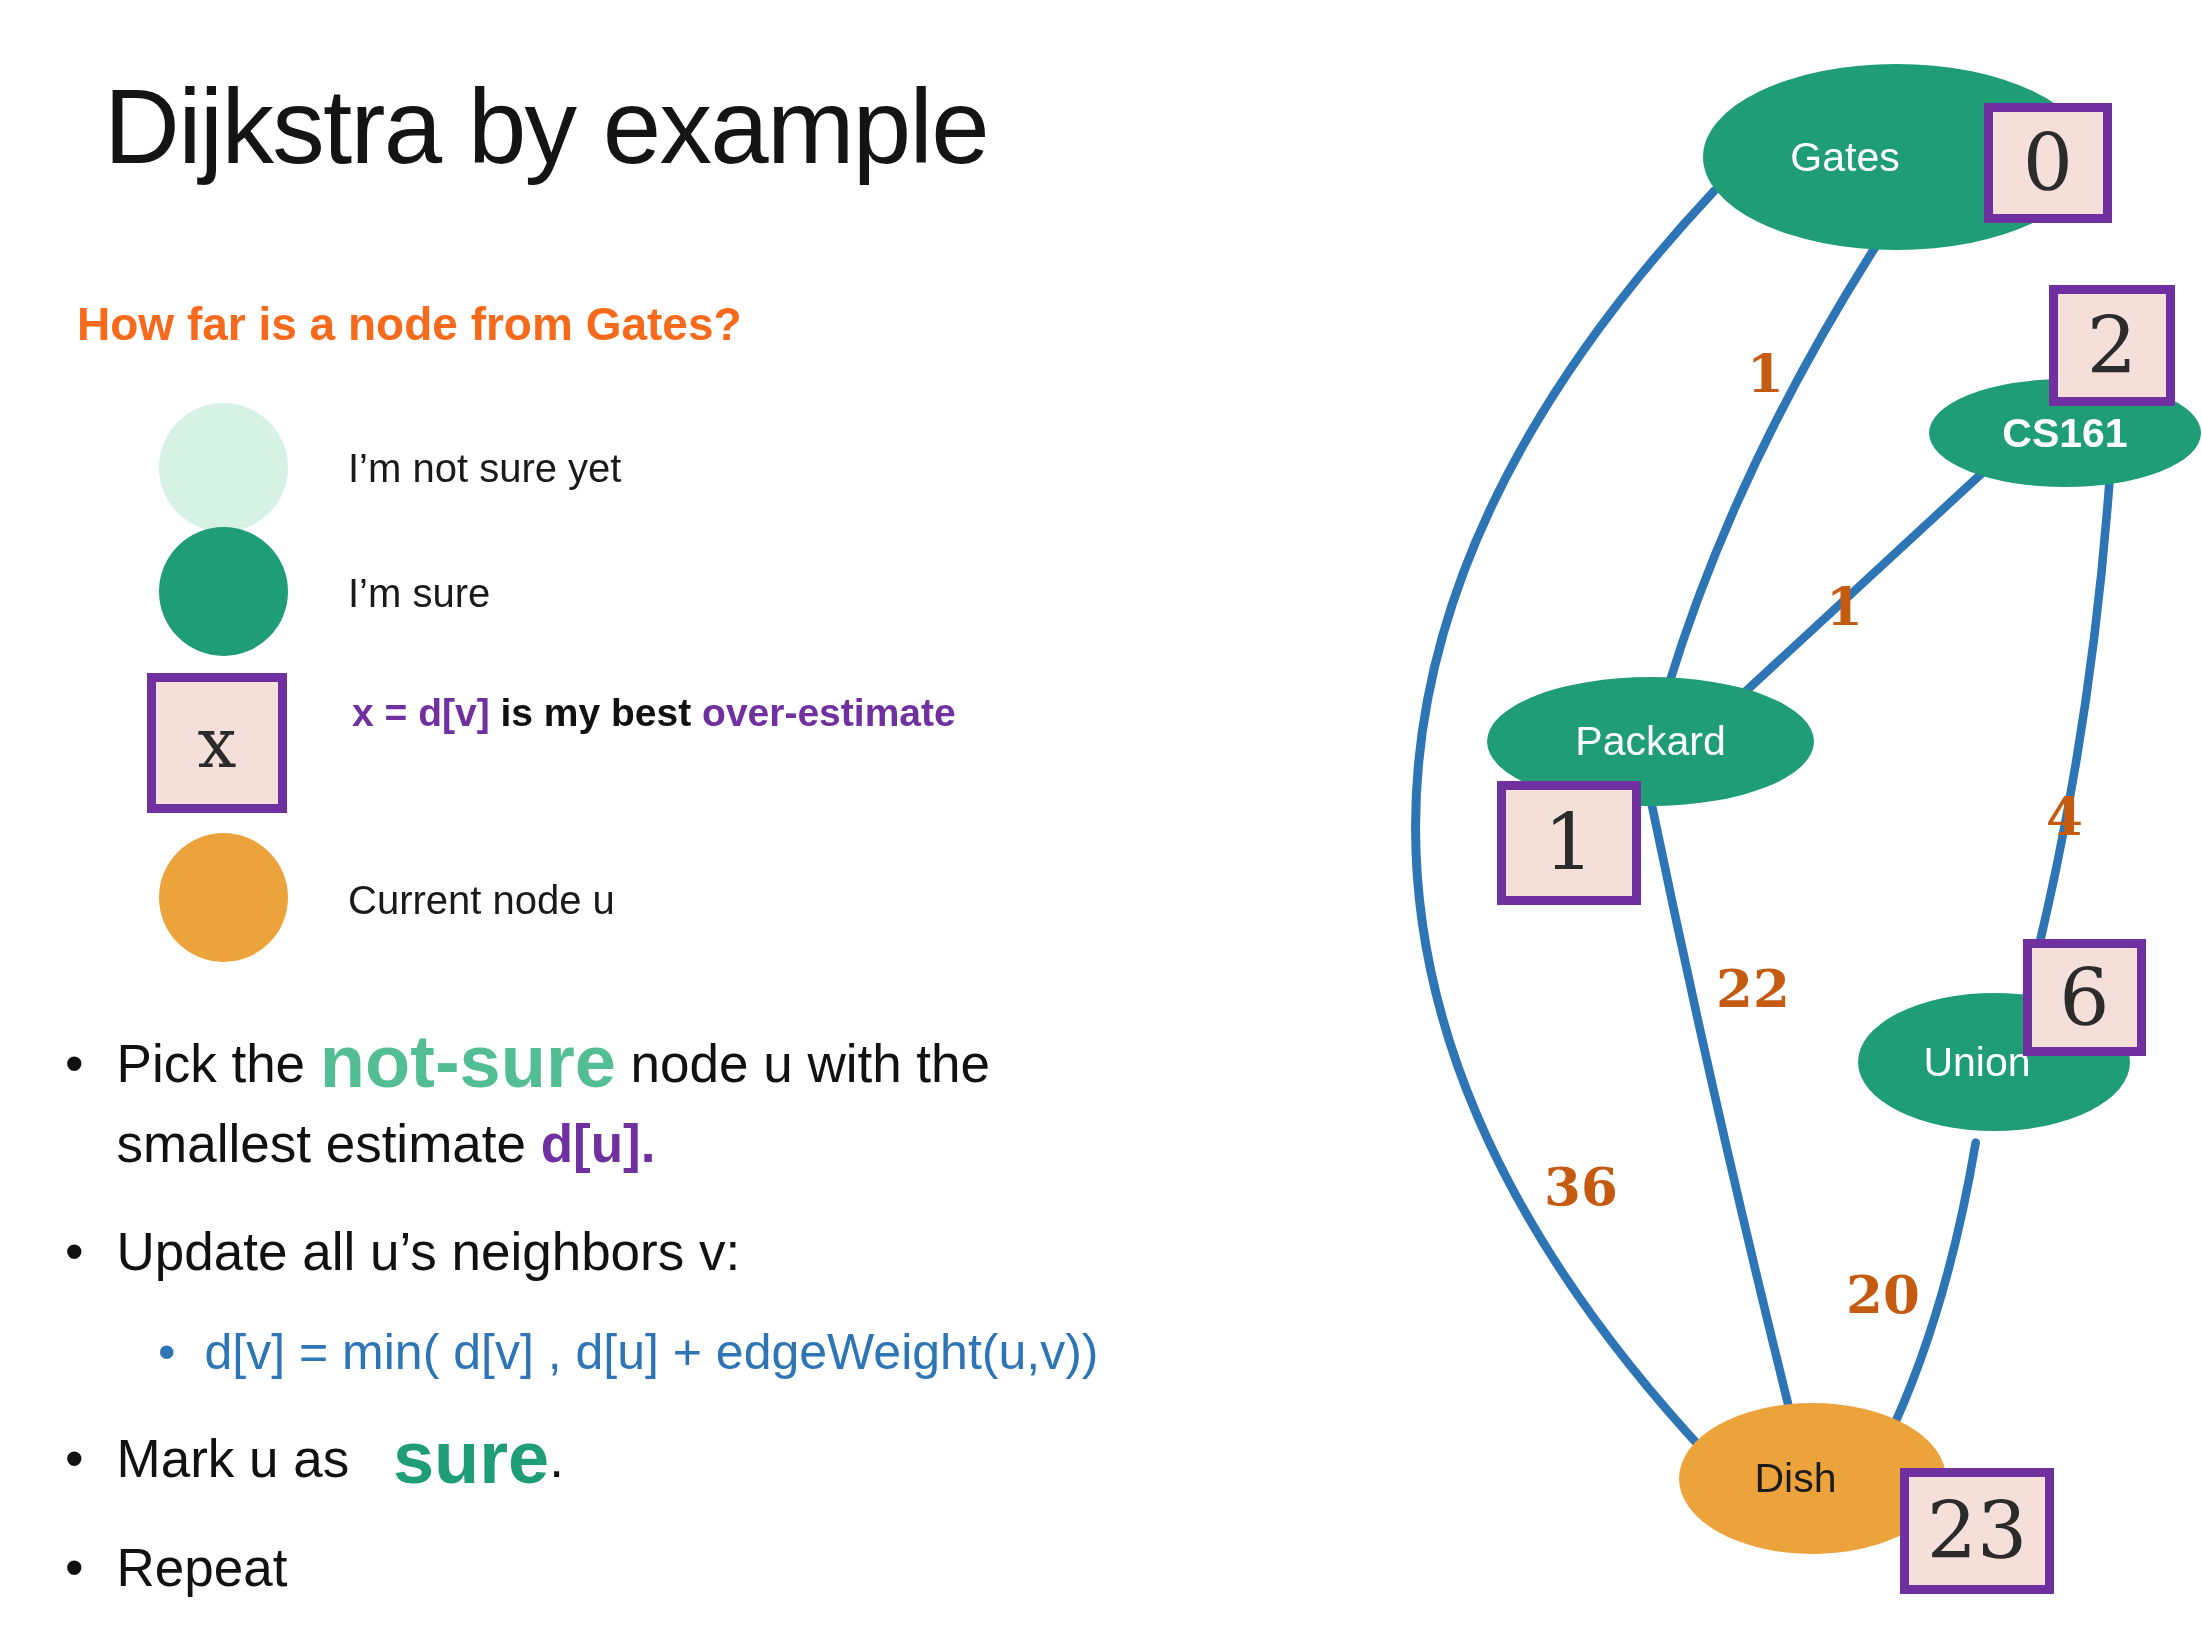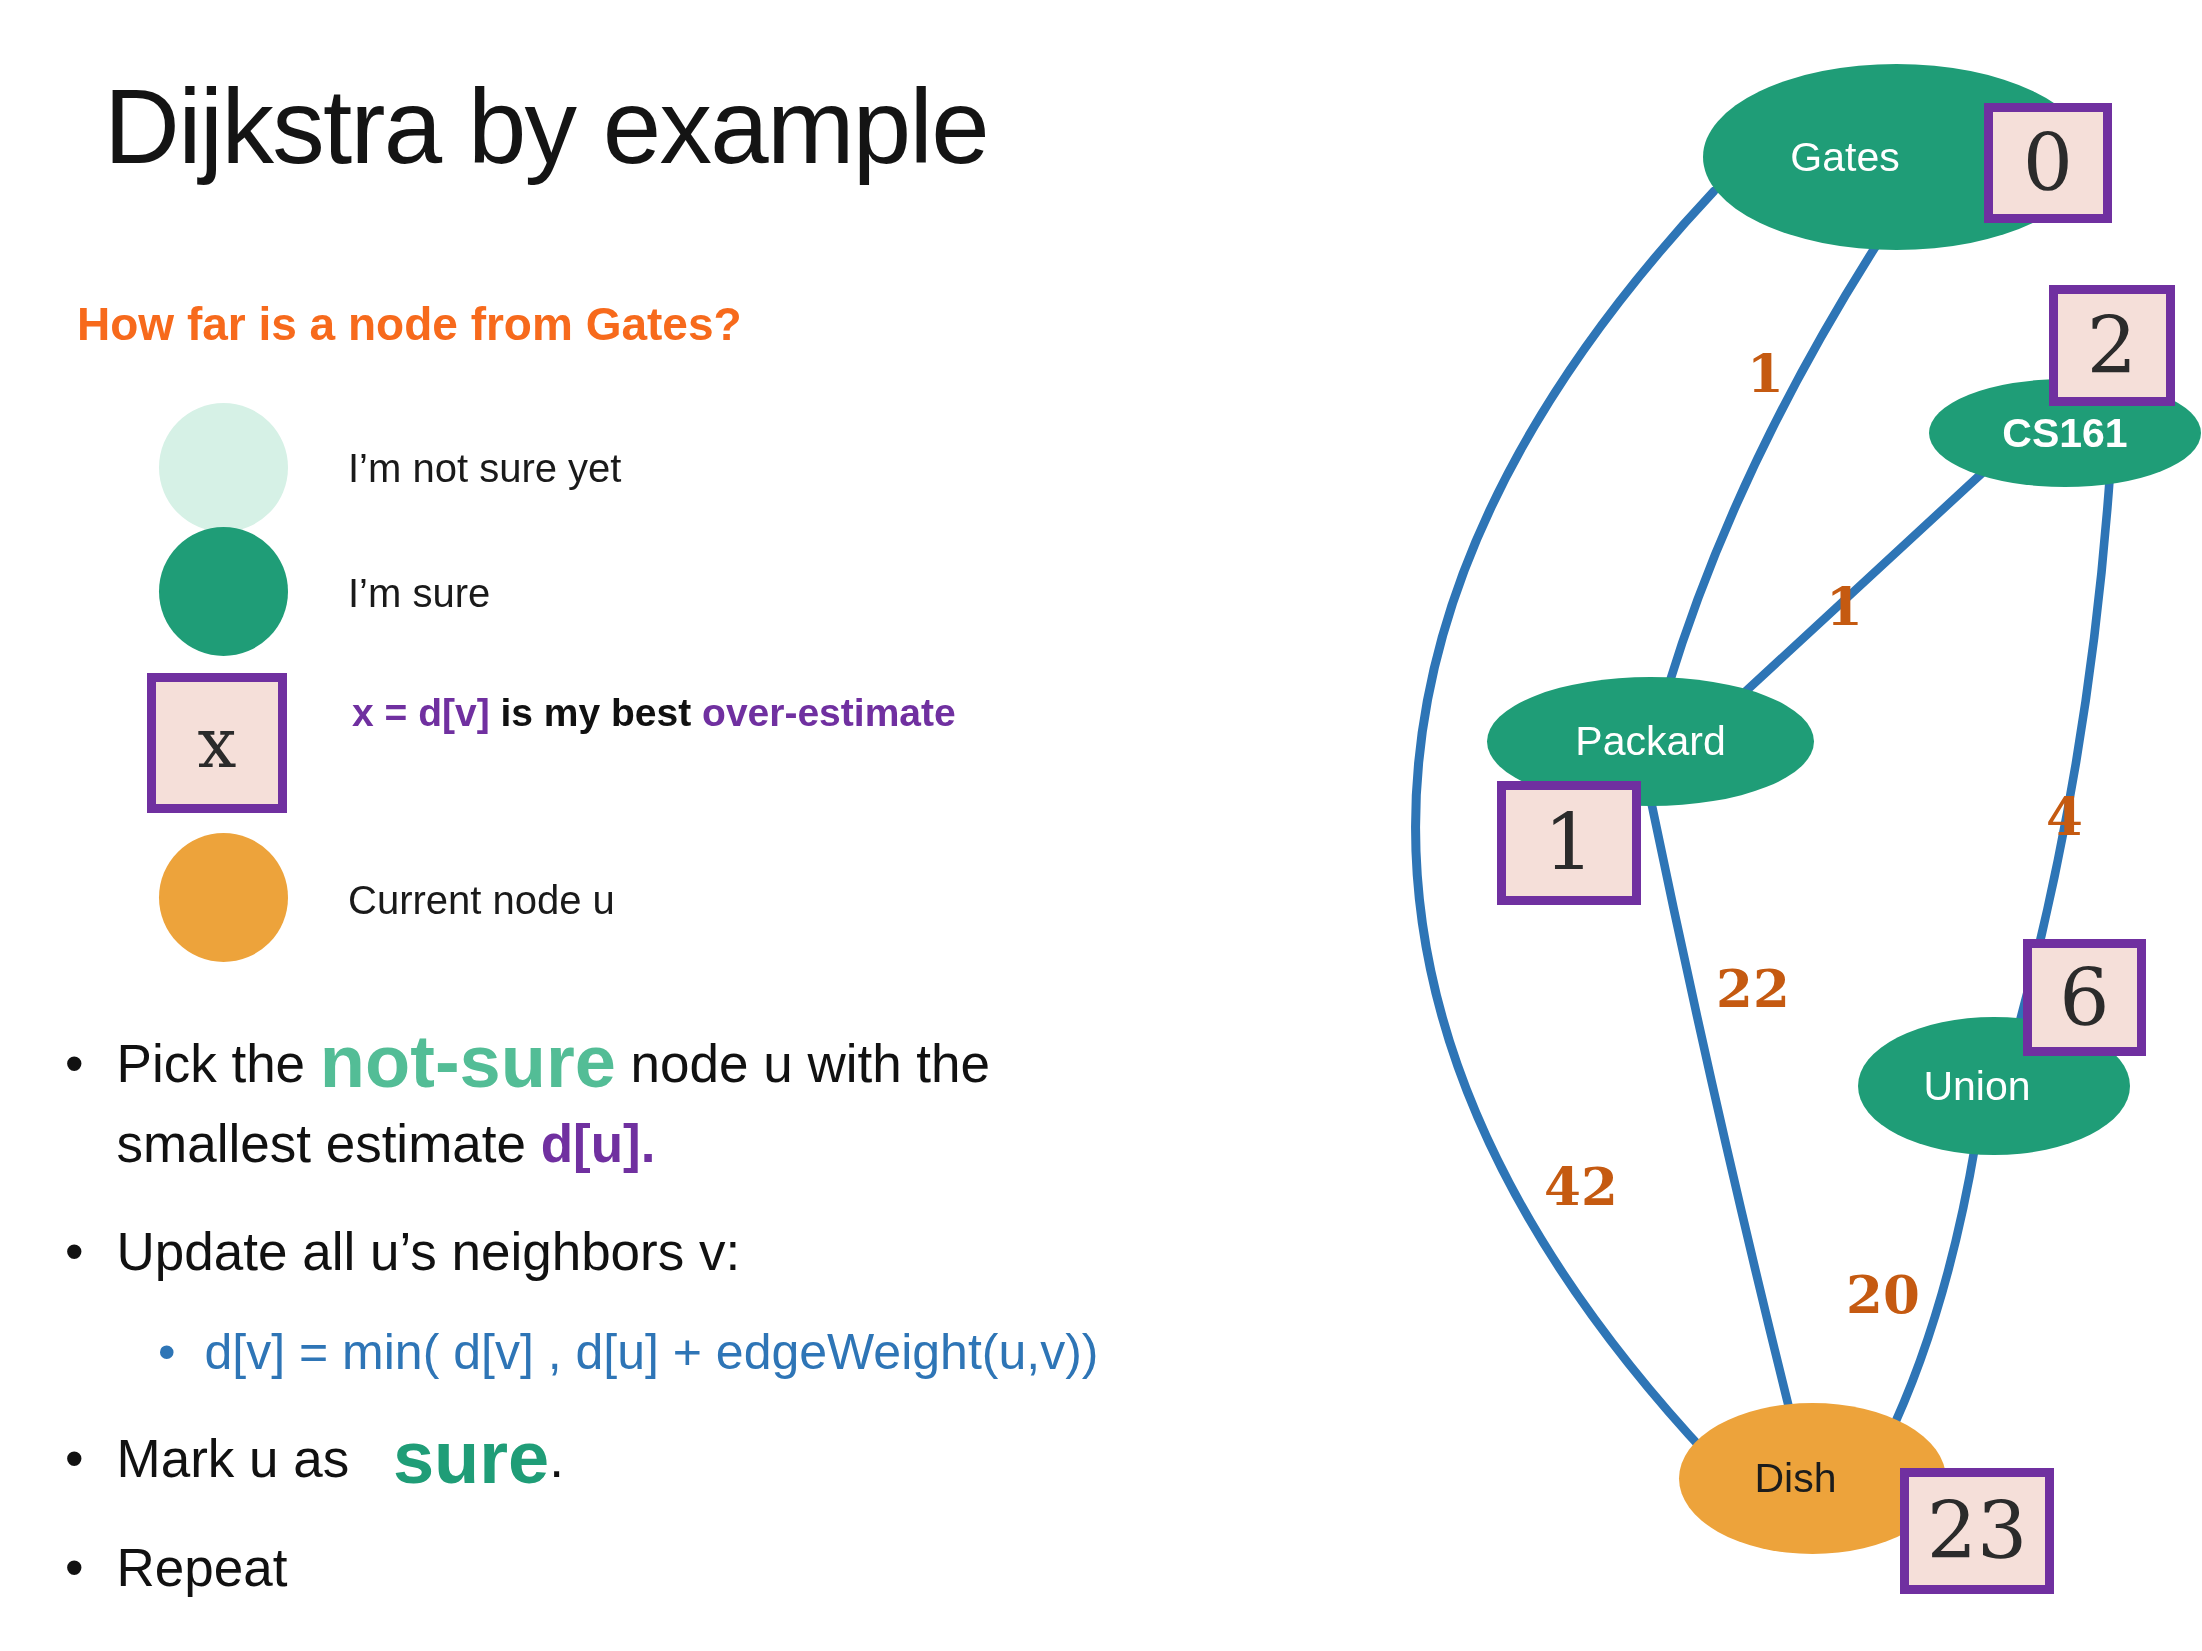--- a/index.html
+++ b/index.html
@@ -109,21 +109,21 @@
 
 <div class="node node-sure" style="left:1703px;top:64px;width:387px;height:186px;padding-right:103px;box-sizing:border-box;">
   <span>Gates</span>
 </div>
 <div class="node node-sure" style="left:1929px;top:379px;width:272px;height:108px;font-weight:bold;">
   <span>CS161</span>
 </div>
 <div class="node node-sure" style="left:1487px;top:677px;width:327px;height:129px;">
   <span>Packard</span>
 </div>
-<div class="node node-sure" style="left:1858px;top:1017px;width:272px;height:138px;padding-right:34px;box-sizing:border-box;">
+<div class="node node-sure" style="left:1858px;top:993px;width:272px;height:138px;padding-right:34px;box-sizing:border-box;">
   <span>Union</span>
 </div>
 <div class="node node-current" style="left:1679px;top:1403px;width:267px;height:151px;padding-right:34px;box-sizing:border-box;">
   <span>Dish</span>
 </div>
 
 <div class="est-box" style="left:1984px;top:103px;width:110px;height:102px;">
   <span>0</span>
 </div>
 <div class="est-box" style="left:2049px;top:285px;width:108px;height:103px;">
@@ -136,17 +136,17 @@
   <span>6</span>
 </div>
 <div class="est-box" style="left:1900px;top:1468px;width:136px;height:108px;">
   <span>23</span>
 </div>
 
 <div class="edge-weight" style="left:1747px;top:342px;">1</div>
 <div class="edge-weight" style="left:1826px;top:575px;">1</div>
 <div class="edge-weight" style="left:2046px;top:785px;">4</div>
 <div class="edge-weight" style="left:1716px;top:957px;">22</div>
-<div class="edge-weight" style="left:1544px;top:1155px;">42</div>
+<div class="edge-weight" style="left:1544px;top:1155px;">36</div>
 <div class="edge-weight" style="left:1846px;top:1263px;text-align:center;">20</div>
 
 <div class="page-number">39</div>
 
 
 </body></html>

